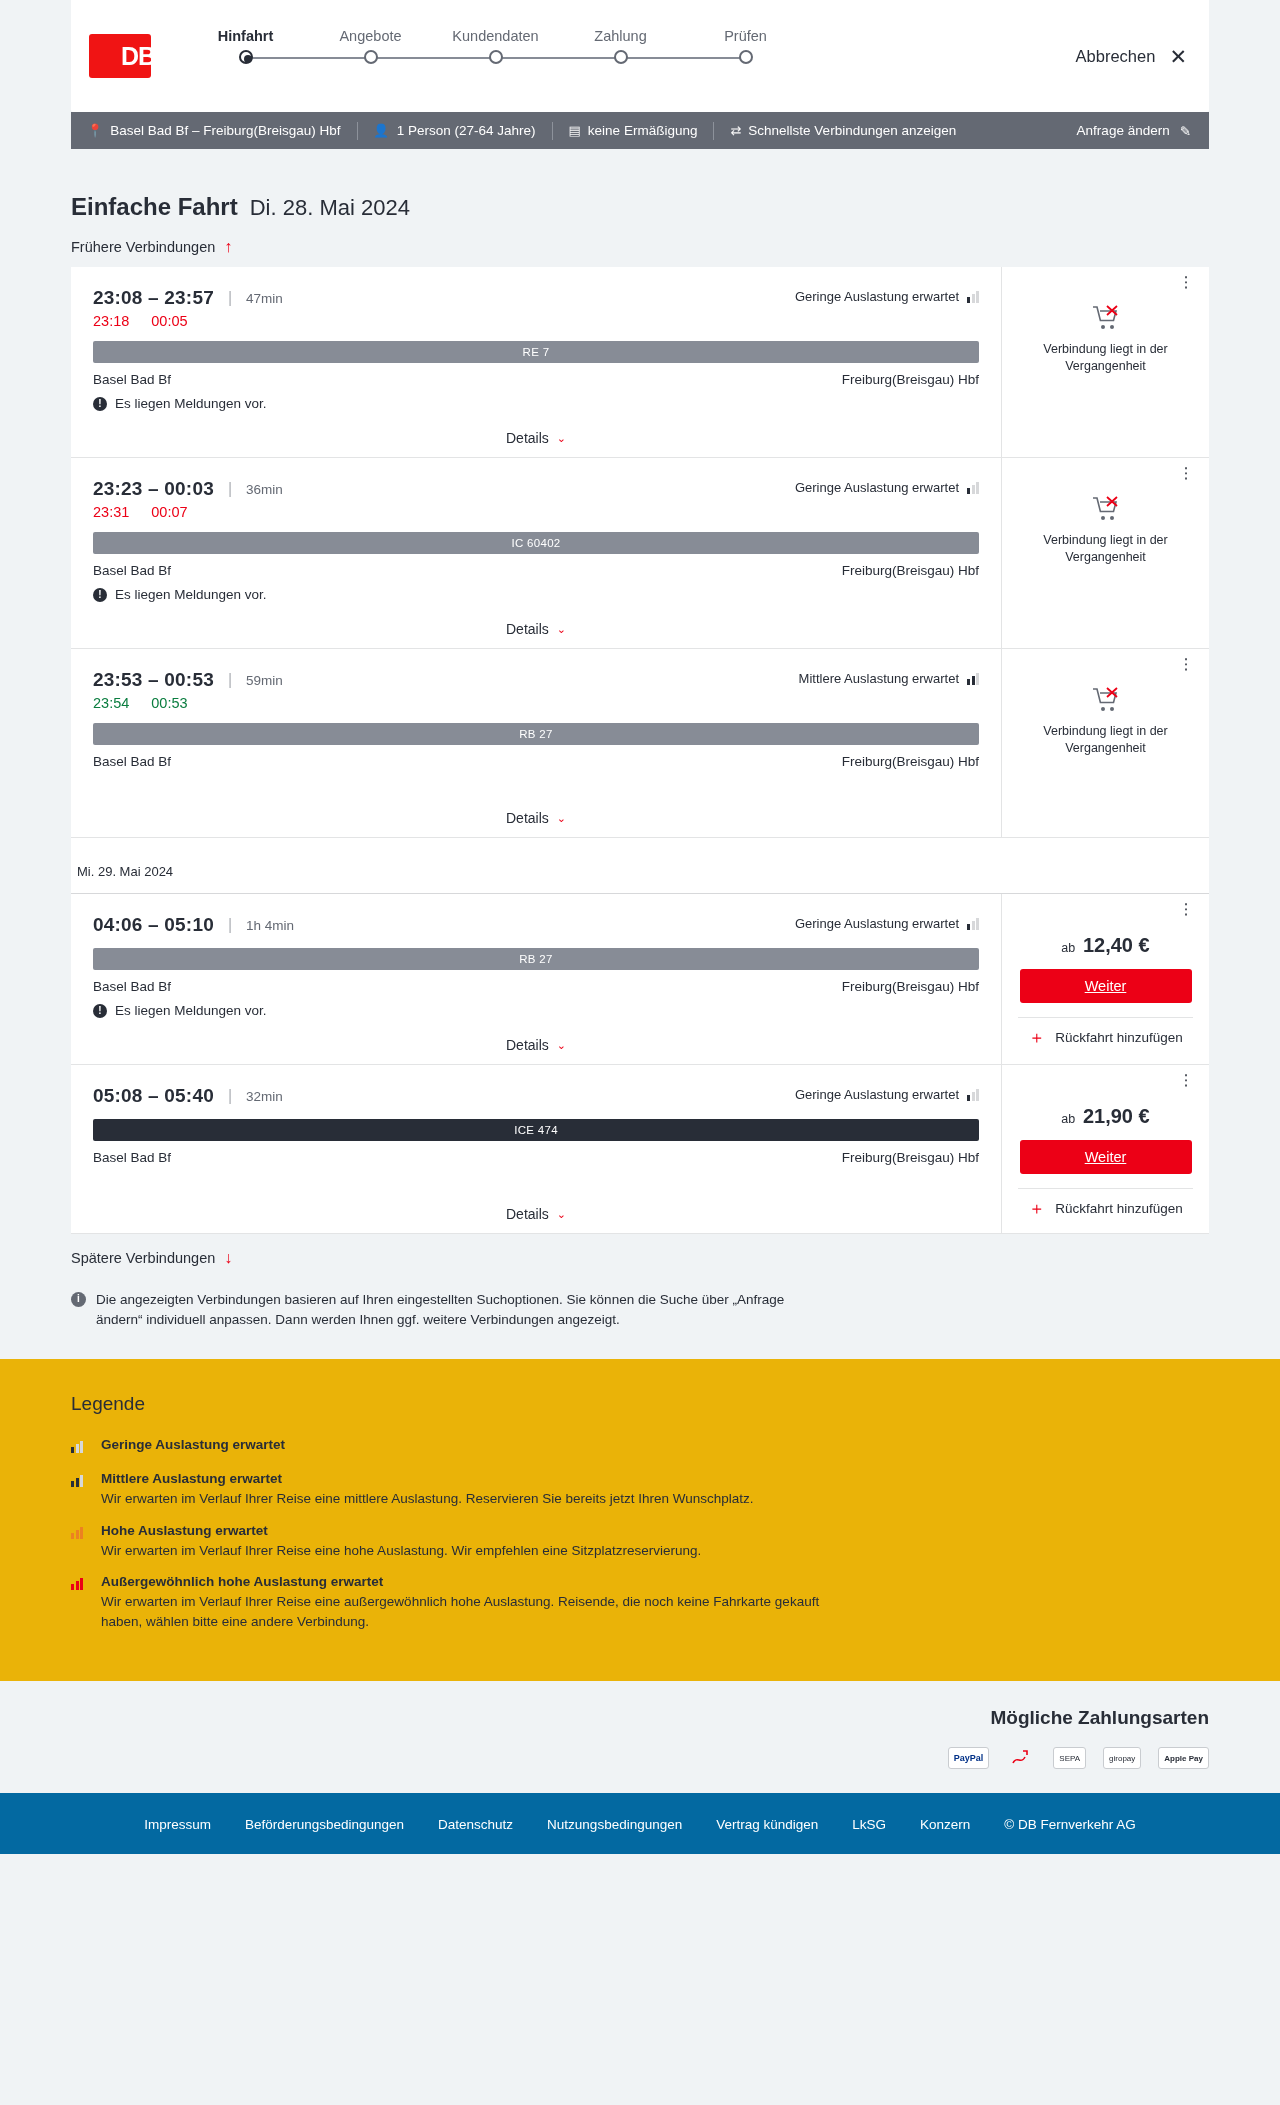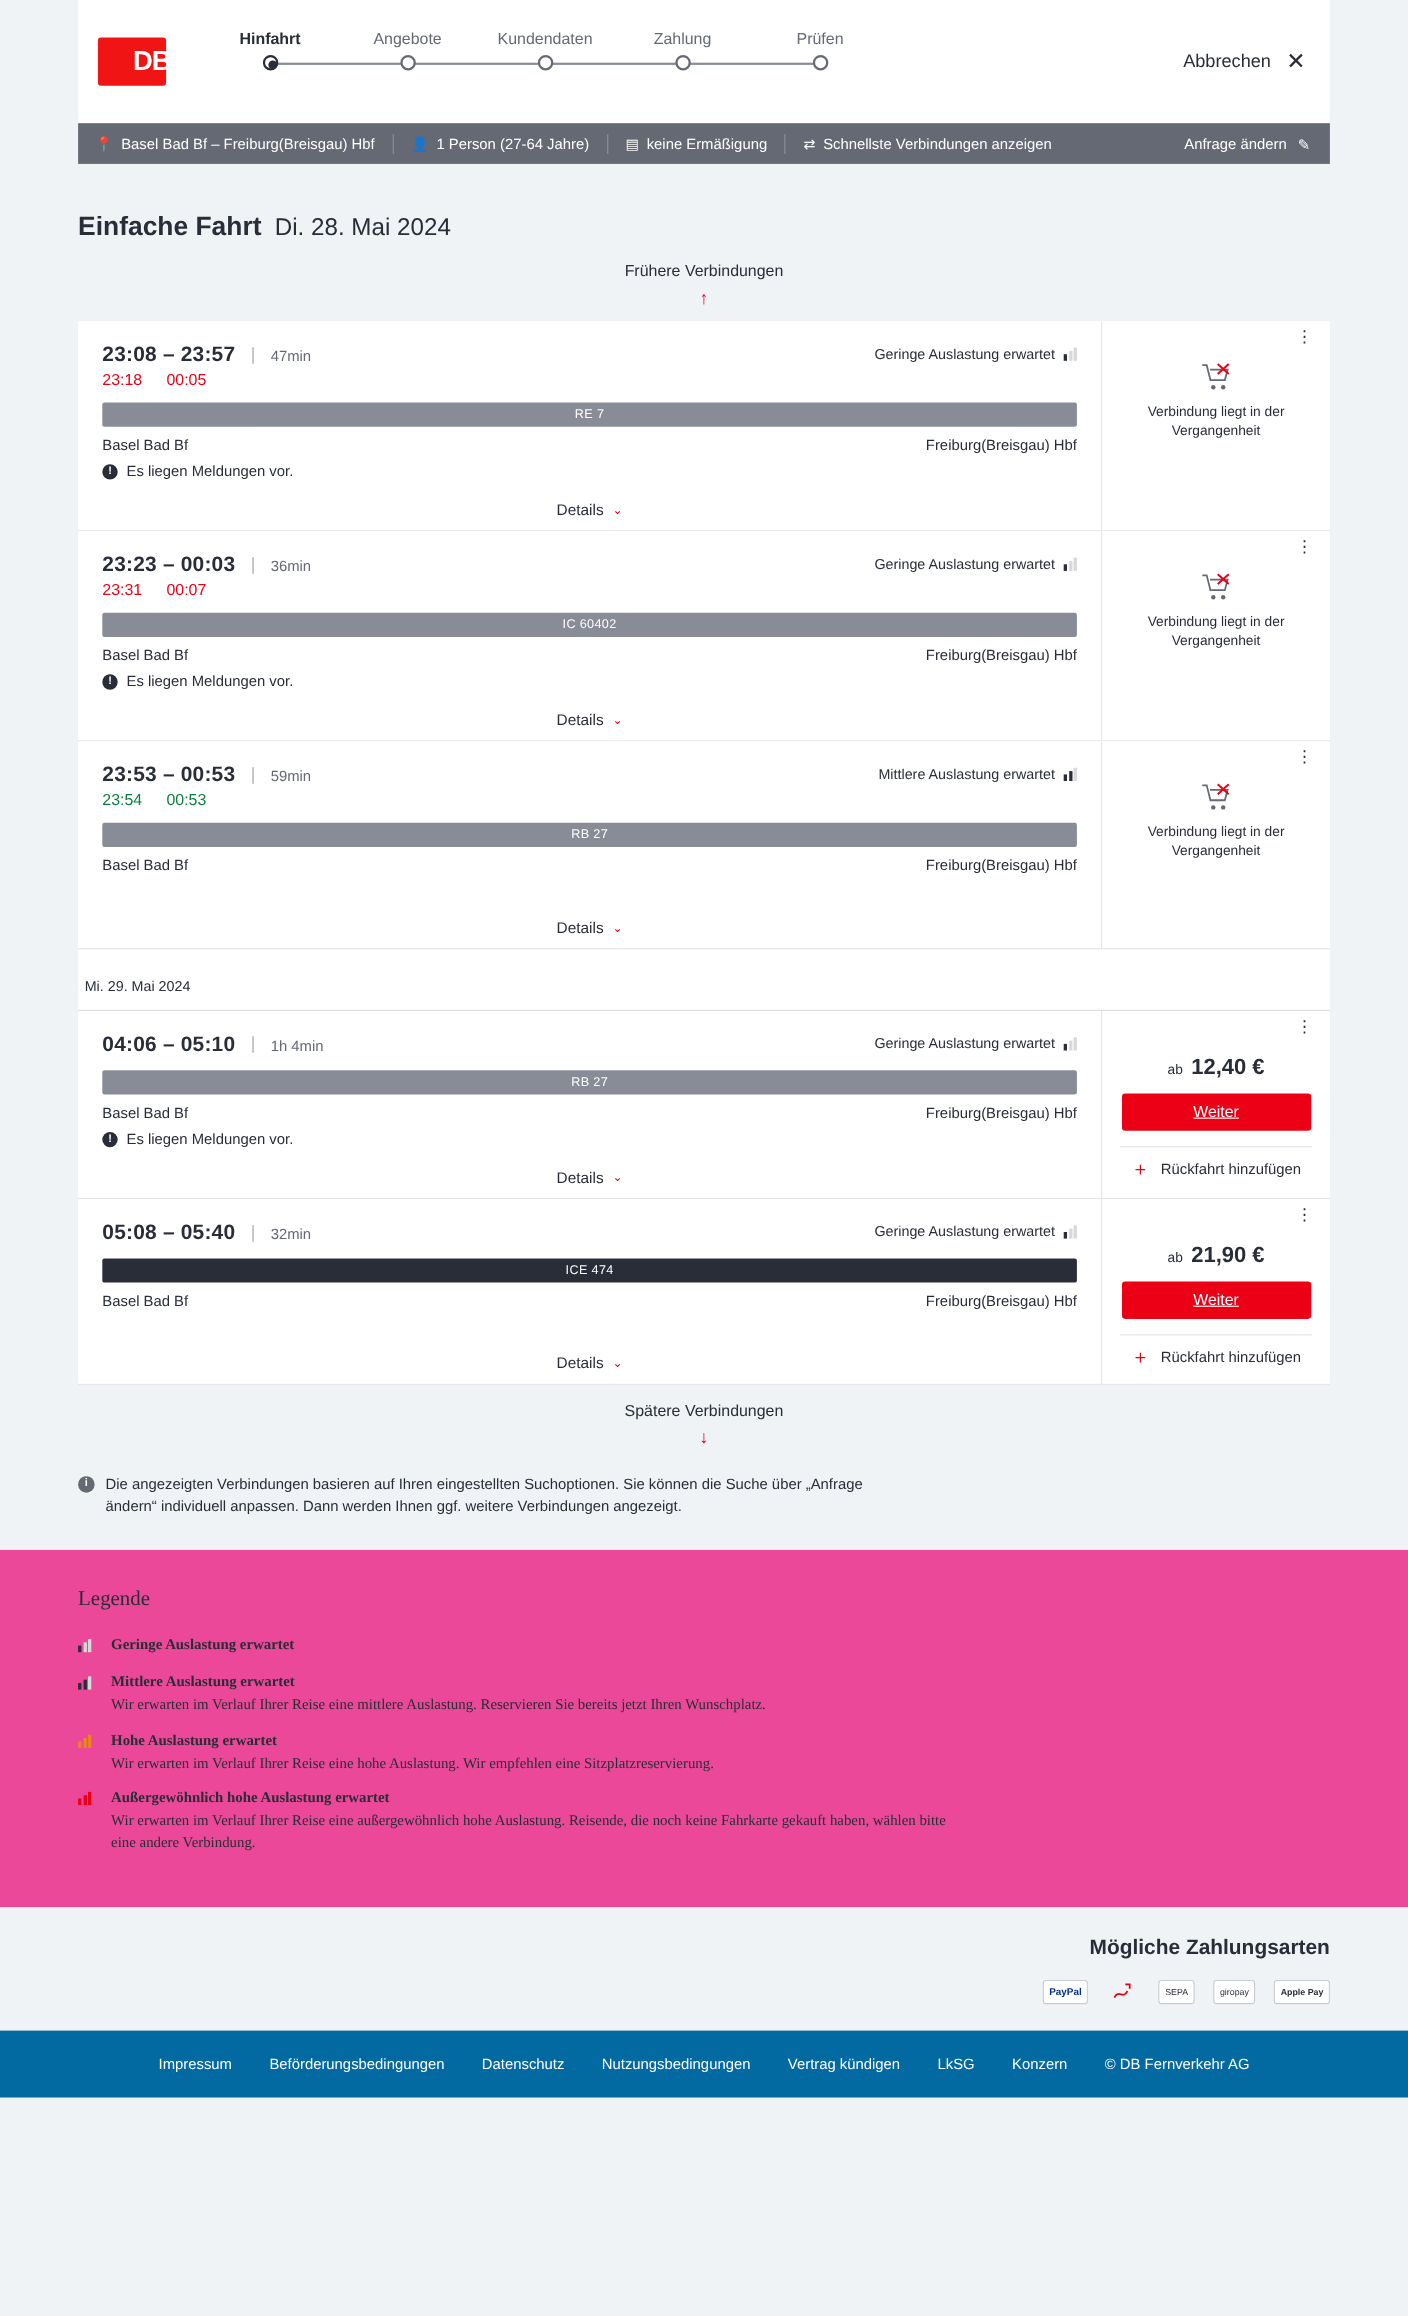--- a/index.html
+++ b/index.html
@@ -84,22 +84,22 @@
   }
 
   
   .main { background: #f0f3f5; padding: 0 0 30px 0; }
   .inner { margin: 0 71px; }
   h1.tripheading {
     font-size: 24px; margin: 44px 0 0 0; font-weight: bold; display: flex; align-items: baseline; gap: 12px;
   }
   h1.tripheading .date { font-weight: normal; font-size: 22px; }
   .earlier, .later {
-    display: flex; align-items: center; gap: 9px;
-    font-size: 14.5px; color: #282d37; margin: 18px 0 12px 0; cursor: pointer; flex-direction: column;
+    display: flex; align-items: flex-start; gap: 9px;
+    font-size: 14.5px; color: #282d37; margin: 18px 0 12px 0; cursor: pointer;
   }
   .earlier .arrow, .later .arrow { color: #ec0016; font-size: 16px; line-height: 1; }
   .later { margin-top: 16px; }
 
   
   .card {
     background: #fff; display: flex; border-bottom: 1px solid #e3e4e5;
     position: relative;
   }
   .card:first-of-type { border-top: none; }
@@ -176,21 +176,21 @@
     display: flex; gap: 10px; margin-top: 24px; font-size: 13.5px; color: #282d37; line-height: 1.45;
     max-width: 760px;
   }
   .hint .i {
     width: 15px; height: 15px; border-radius: 50%; background: #646973; color: #fff;
     font-size: 10px; font-weight: bold; display: flex; align-items: center; justify-content: center; flex: none;
     margin-top: 2px;
   }
 
   
-  .legend { background: #ec4899; padding: 34px 0 36px 0; font-family: Liberation Serif, serif; }
+  .legend { background: #eab308; padding: 34px 0 36px 0; }
   .legend h2 { font-size: 19px; font-weight: normal; margin: 0 0 22px 0; }
   .lrow { display: flex; gap: 14px; margin-bottom: 14px; }
   .lrow .bars { width: 16px; flex: none; padding-top: 2px; }
   .lrow .txt .t { font-size: 13.5px; font-weight: bold; }
   .lrow .txt .d { font-size: 13.5px; margin-top: 3px; line-height: 1.45; max-width: 760px; }
 
   
   .payments { background: #f0f3f5; padding: 26px 0 24px 0; }
   .payinner { margin: 0 71px; display: flex; flex-direction: column; align-items: flex-end; }
   .payments h3 { font-size: 19px; margin: 0 0 18px 0; }

